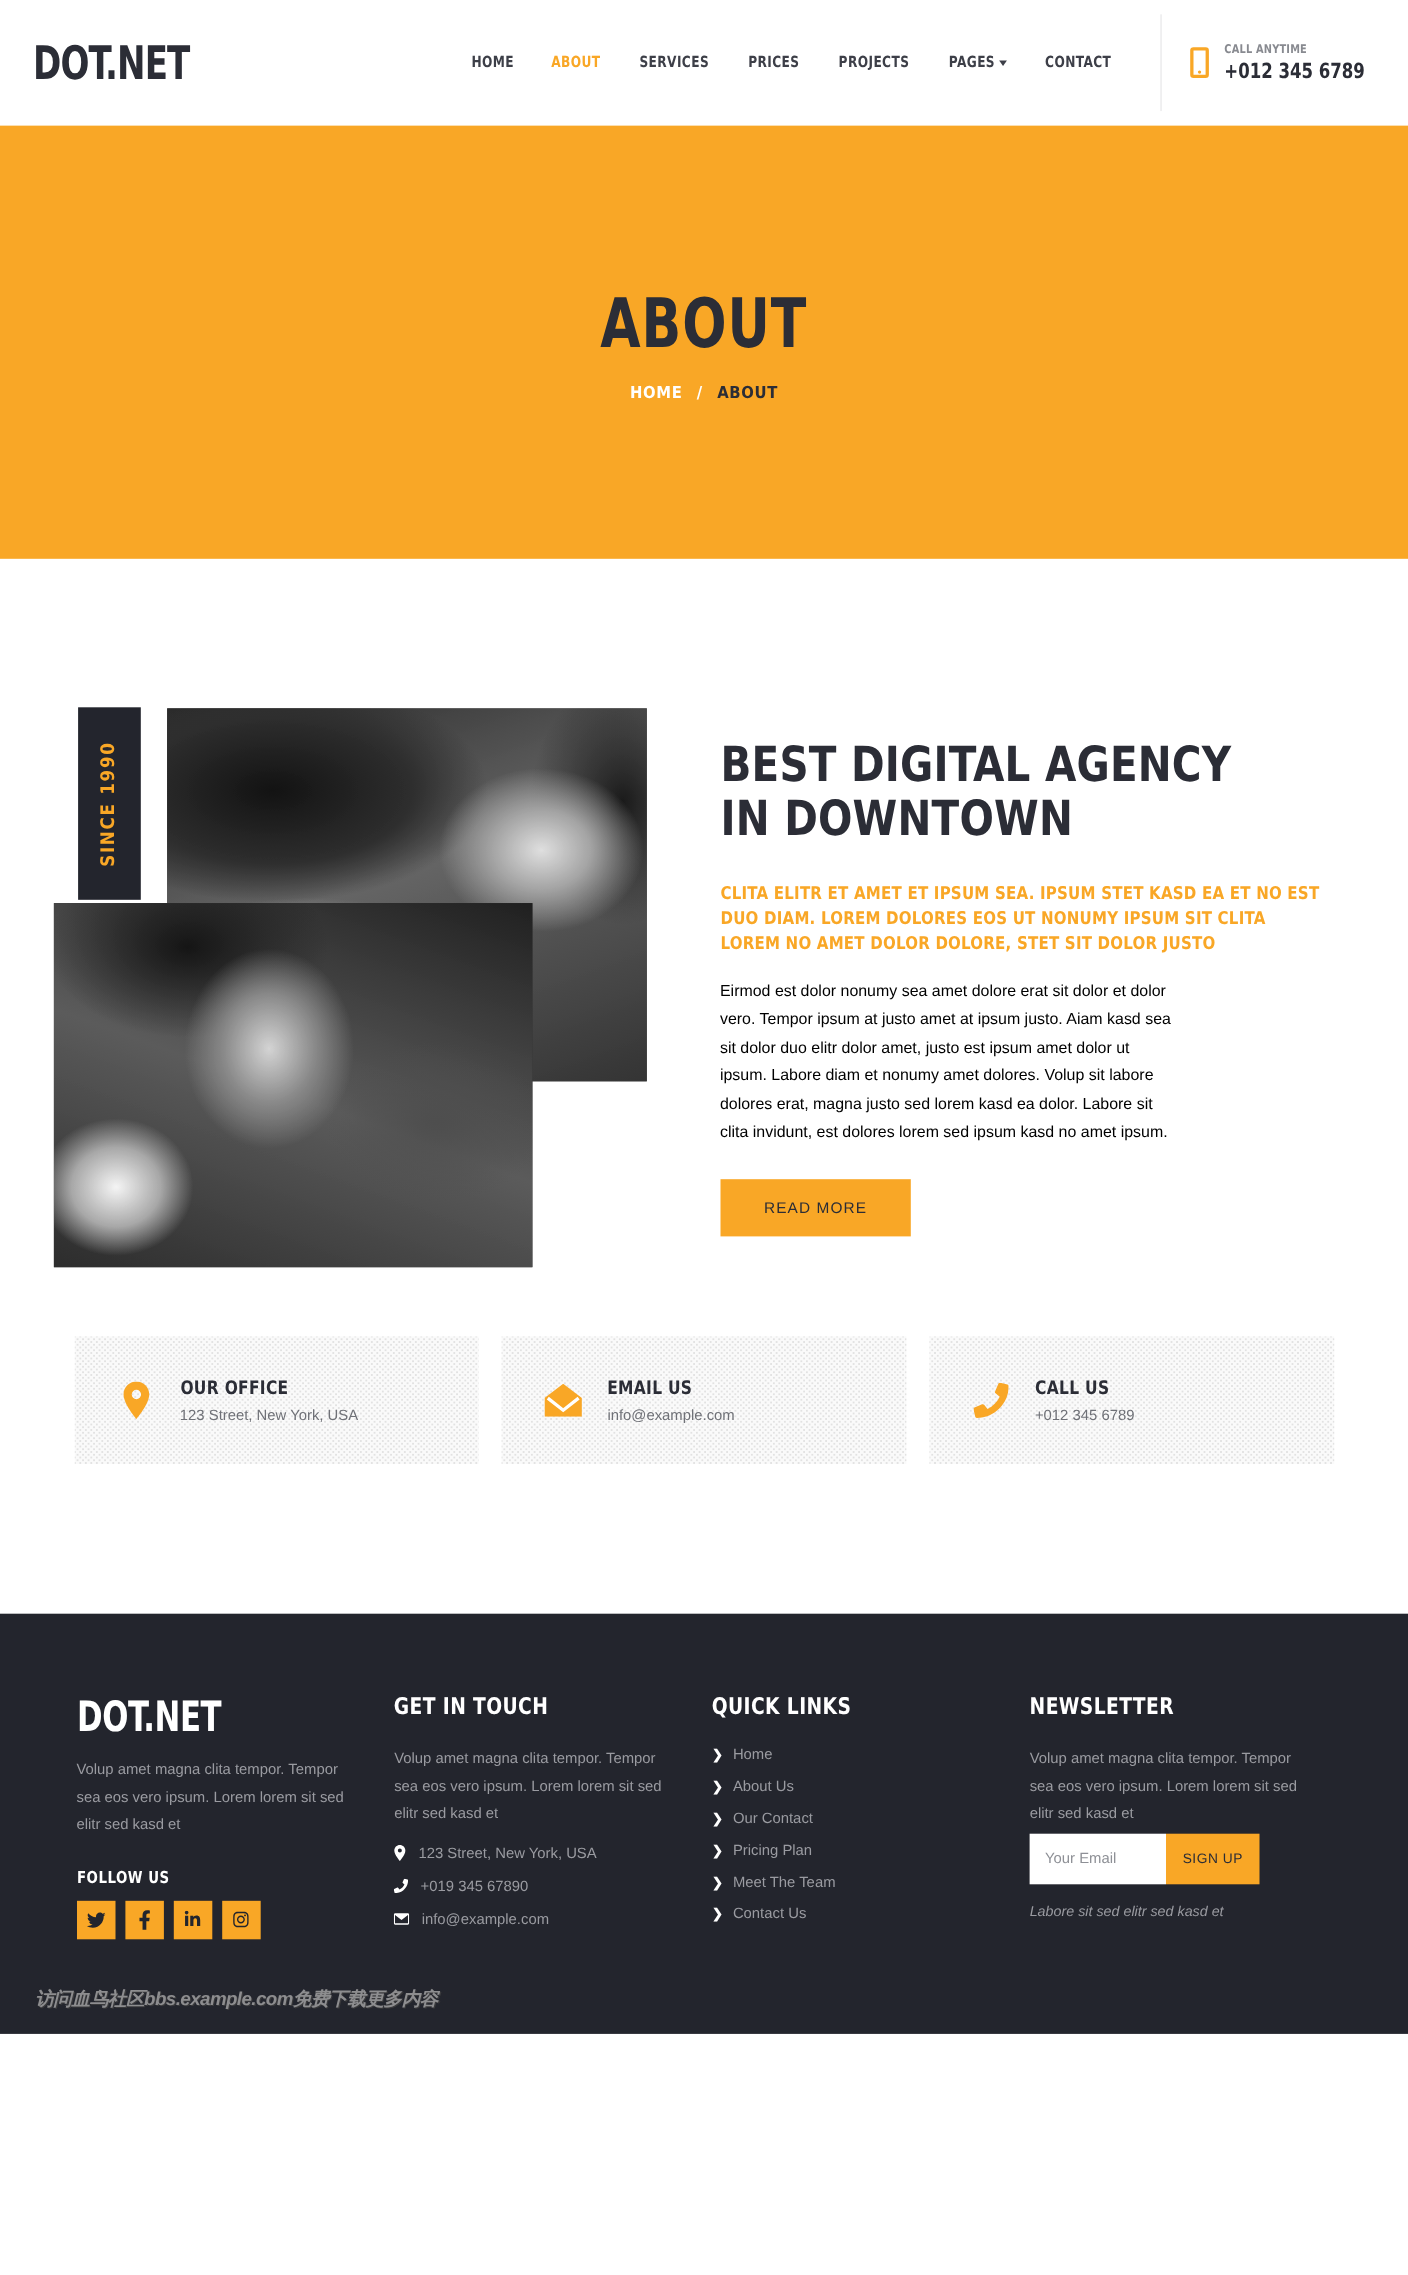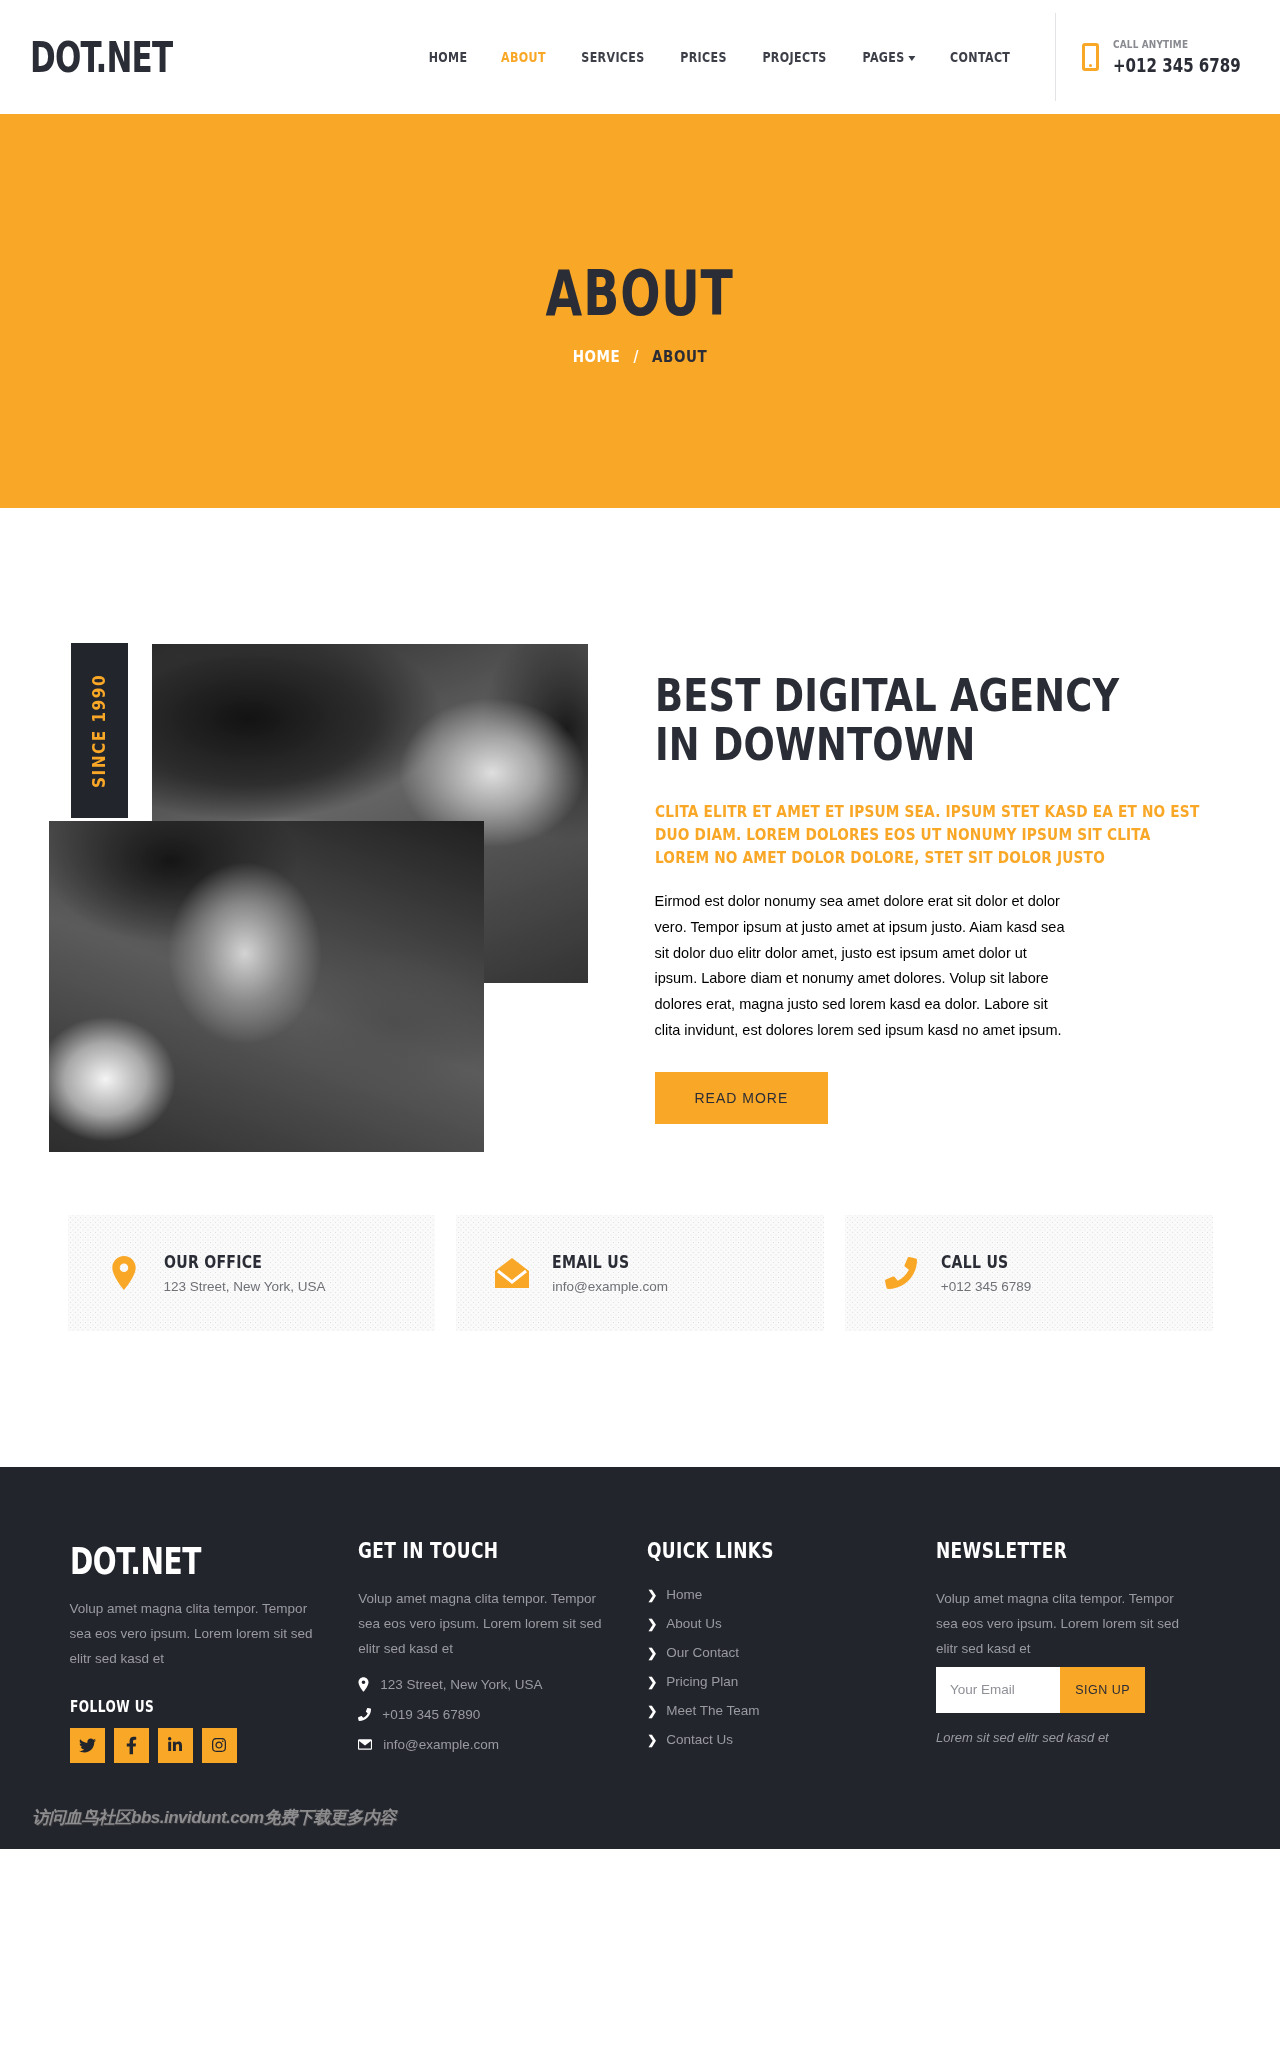--- a/index.html
+++ b/index.html
@@ -613,22 +613,22 @@
           </a>
       </div>
 
       <div class="fcol fcol-4">
         <div class="fhead">NEWSLETTER</div>
         <div class="ftext">Volup amet magna clita tempor. Tempor sea eos vero ipsum. Lorem lorem sit sed elitr sed kasd et</div>
         <div class="newsform">
           <input type="text" placeholder="Your Email" style="">
           <button>SIGN UP</button>
         </div>
-        <div class="newsnote">Lorem sit sed elitr sed kasd et</div>
+        <div class="newsnote">Labore sit sed elitr sed kasd et</div>
       </div>
 
     </div>
   </div>
 
   <div class="watermark">
-    <span>访问血鸟社区bbs.invidunt.com免费下载更多内容</span>
+    <span>访问血鸟社区bbs.example.com免费下载更多内容</span>
   </div>
 </div>
 
 </body></html>

